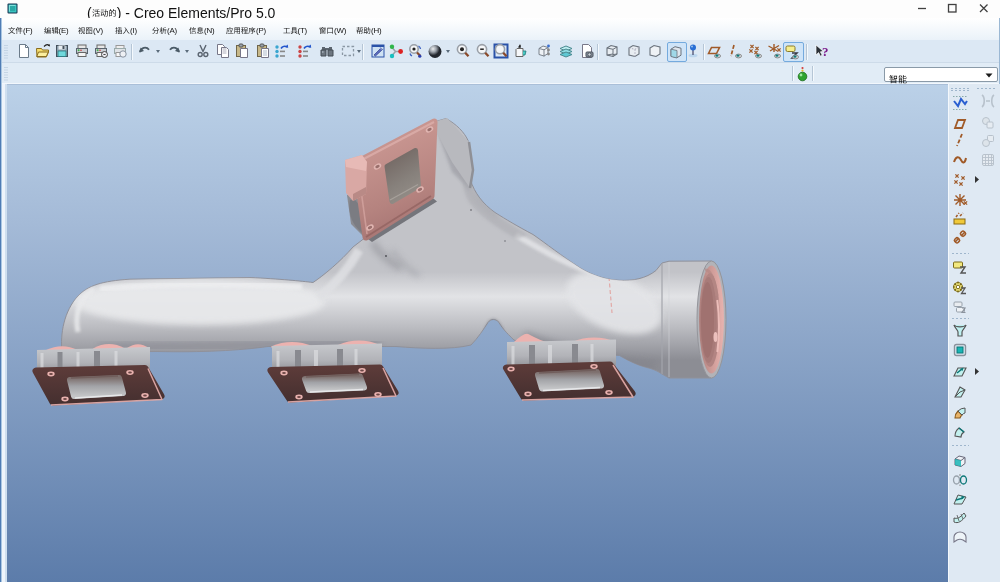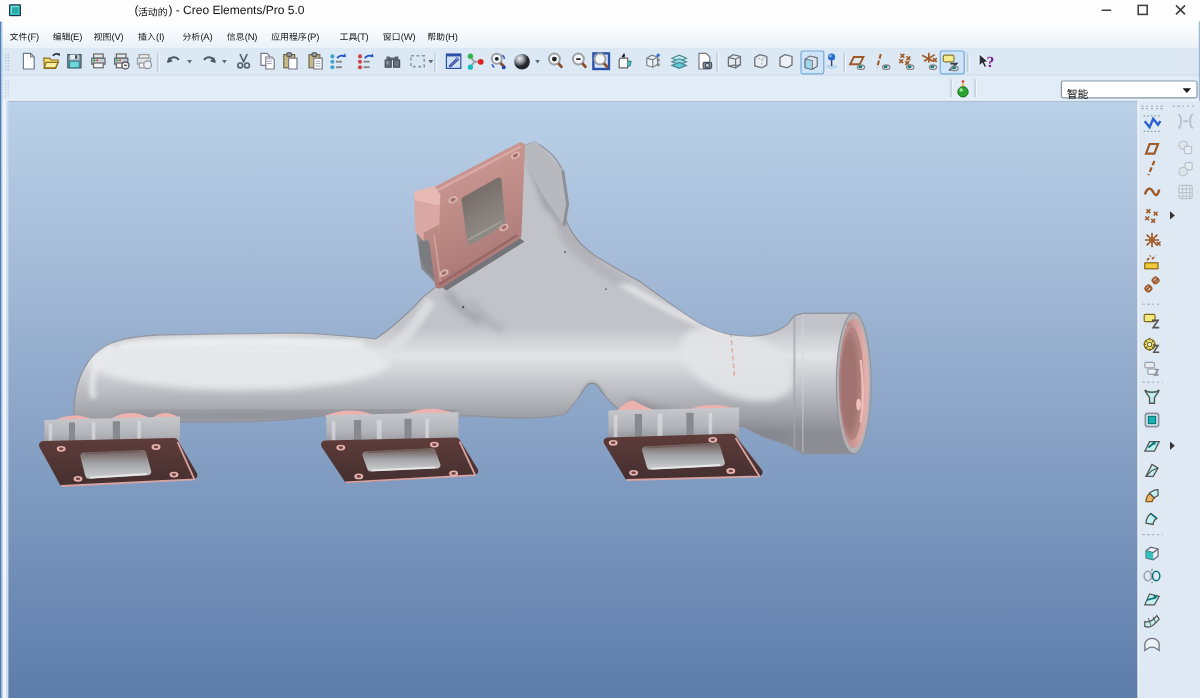--- a/index.html
+++ b/index.html
@@ -95,21 +95,21 @@
       </g>
     </defs>
   </svg>
 <div class="abs" style="left:0;top:0;width:1000px;height:18px;background:#fdfdfd"></div>
 <svg class="abs" style="left:7px;top:3px" width="11" height="11">
 <rect x="0.5" y="0.5" width="10" height="10" rx="1" fill="#16304e"></rect>
 <rect x="1.5" y="1.5" width="8" height="8" fill="#39c4c0"></rect>
 <path d="M2,2 h7 l-7,7 z" fill="#7fe0dc"></path>
 <rect x="3" y="3" width="5" height="5" fill="#2aa8a6"></rect>
 </svg>
-<div class="abs" style="left:112px;top:4px;height:11px;font-size:10px;color:#111;white-space:nowrap"><span style="vertical-align:middle">(</span><svg style="vertical-align:middle;margin-top:0px" width="25" height="8">
+<div class="abs" style="left:87px;top:4px;height:11px;font-size:14px;color:#111;white-space:nowrap"><span style="vertical-align:middle">(</span><svg style="vertical-align:middle;margin-top:0px" width="25" height="8">
       <g fill="#111" transform="translate(0,7.0) scale(0.0082,-0.0082)">
         <use href="#c0" x="0"></use>
         <use href="#c1" x="1000"></use>
         <use href="#c2" x="2000"></use>
       </g>
     </svg><span style="vertical-align:middle">) - Creo Elements/Pro 5.0</span></div>
 <svg class="abs" style="left:905px;top:0" width="95" height="18">
 <line x1="13" y1="8.5" x2="21" y2="8.5" stroke="#404040" stroke-width="1.3"></line>
 <rect x="43.5" y="4.5" width="7.5" height="7.5" fill="none" stroke="#404040" stroke-width="1.3"></rect>
 <path d="M75,4.5 l7.5,7.5 M82.5,4.5 l-7.5,7.5" stroke="#404040" stroke-width="1.3"></path>

